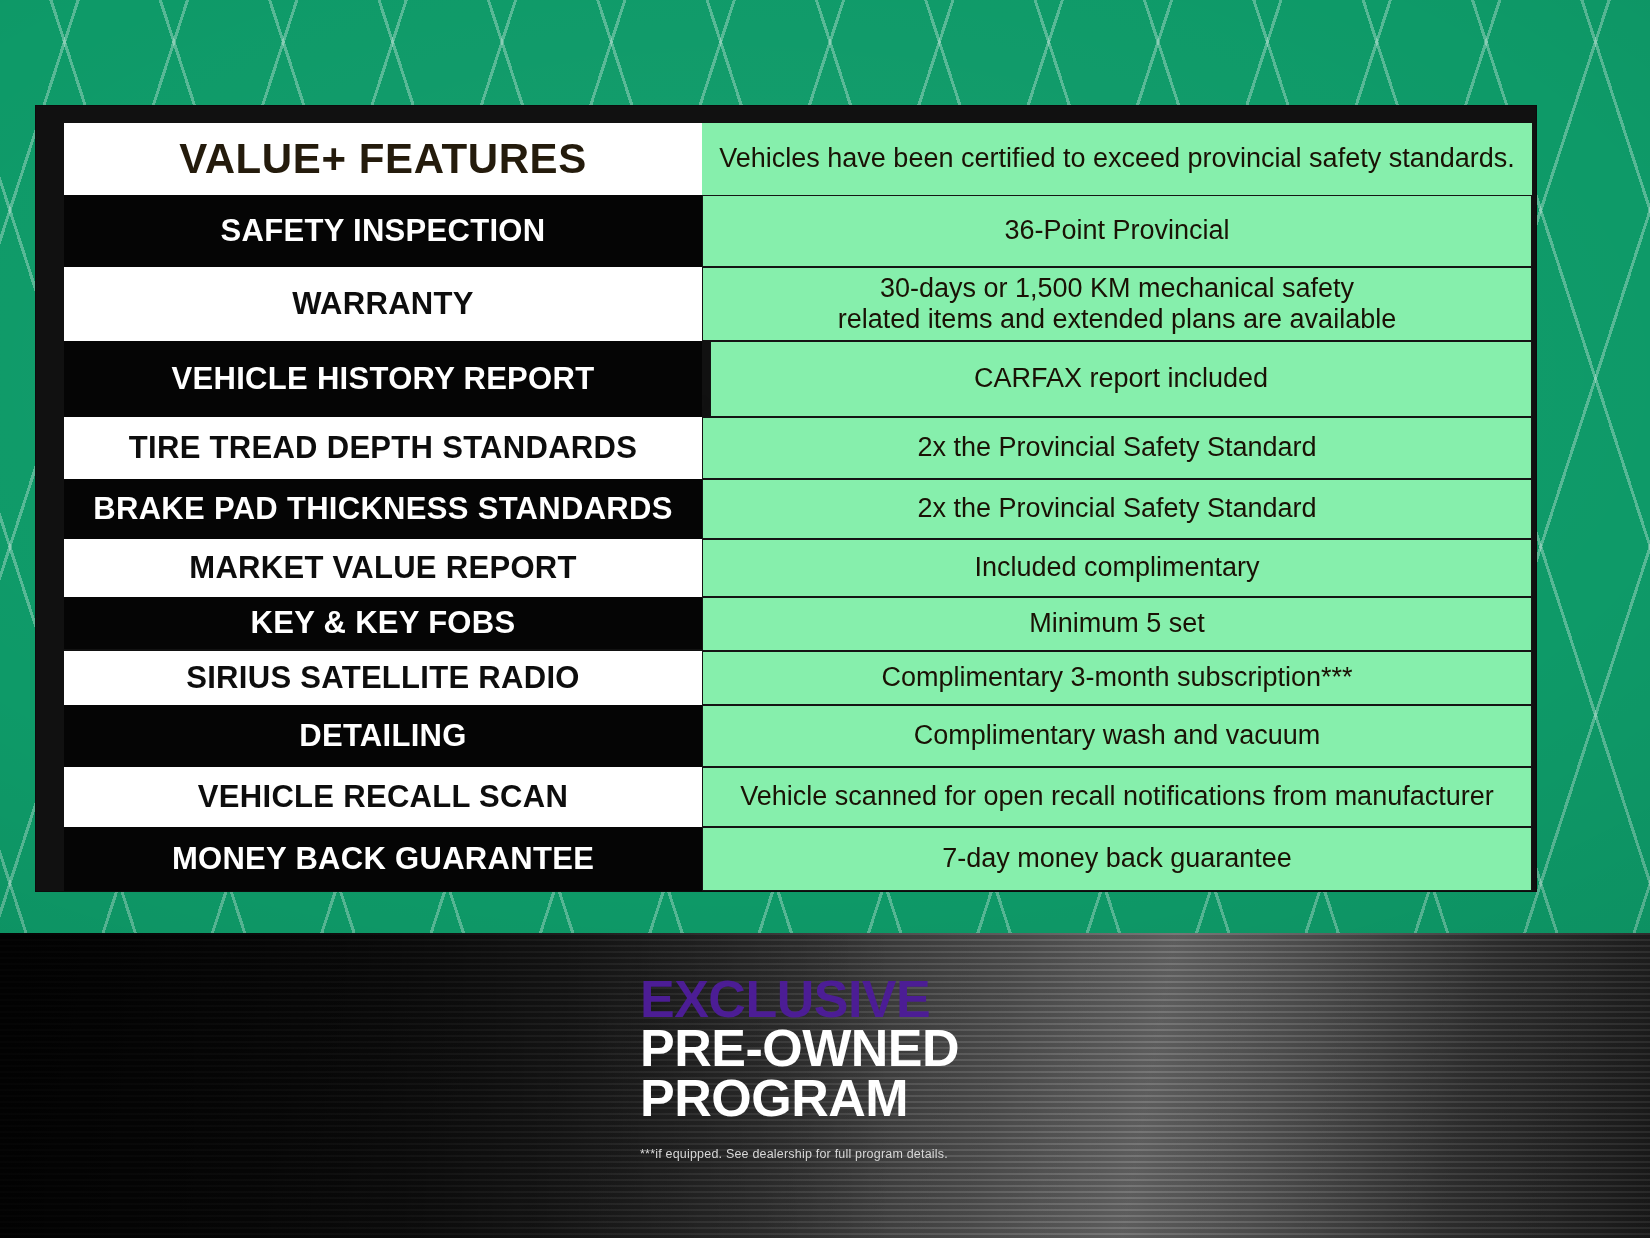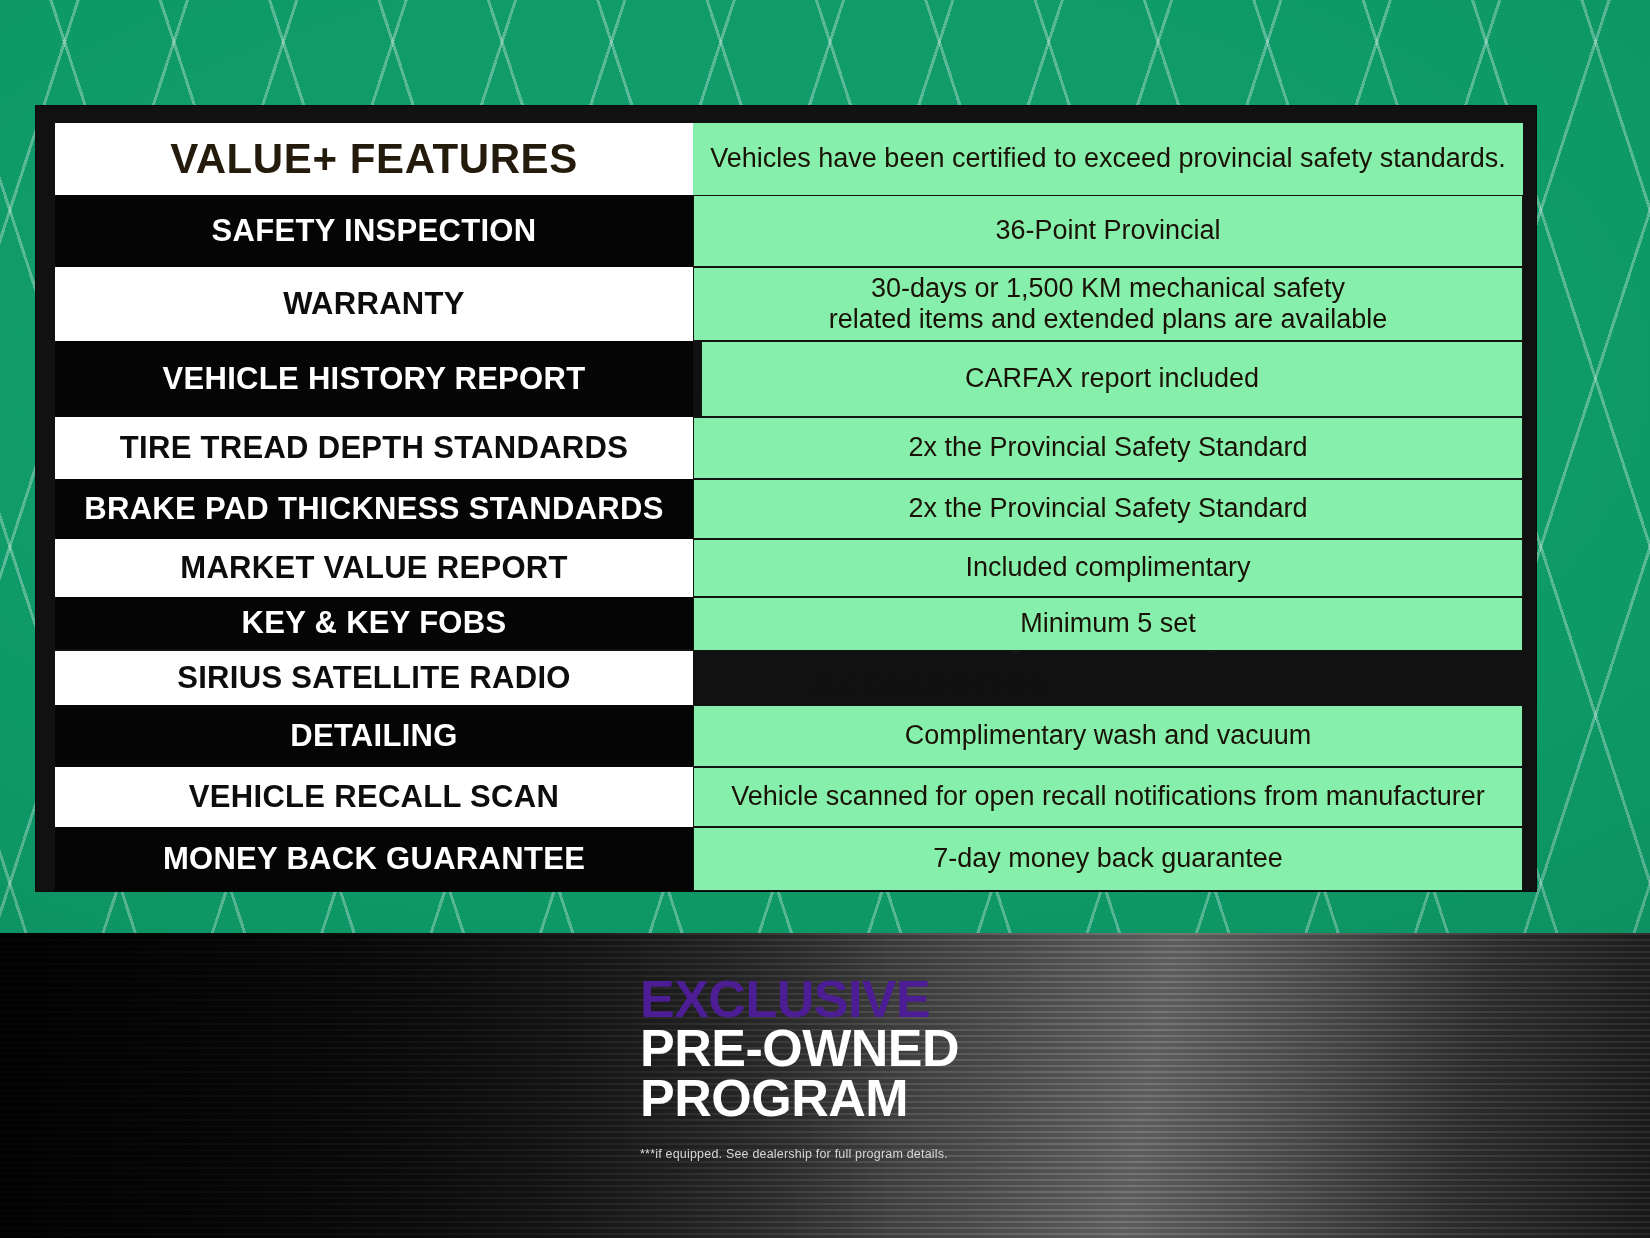--- a/index.html
+++ b/index.html
@@ -59,21 +59,21 @@
     font-family:"DejaVu Sans", sans-serif;
     color:rgba(0,0,0,0.055);
     white-space:nowrap;
     font-weight:700;
     letter-spacing:1px;
   }
   .ghost.light{color:rgba(255,255,255,0.075);}
 
   .grid{position:absolute;left:0;top:0;width:1468px;height:751px;z-index:3;}
 
-  .row{position:absolute;left:3px;width:1468px;display:flex;}
+  .row{position:absolute;left:12px;width:1468px;display:flex;}
 
   .cell-l{
     box-sizing:border-box;
     width:638px;
     display:flex;align-items:center;justify-content:center;
     text-align:center;
     font-family:"Liberation Sans", sans-serif;
     font-weight:700;
     font-size:31px;
     letter-spacing:0.3px;
@@ -234,20 +234,21 @@
           <div class="row" style="top: 416px; height: 58px;">
             <div class="cell-l light" style="height: 58px;">MARKET VALUE REPORT</div>
             <div class="cell-r" style="height: 58px;">Included complimentary</div>
           </div>
           <div class="row" style="top: 474px; height: 54px;">
             <div class="cell-l dark" style="height: 52px;">KEY &amp; KEY FOBS</div>
             <div class="cell-r" style="height: 54px;">Minimum 5 set</div>
           </div>
           <div class="row" style="top: 528px; height: 54px;">
             <div class="cell-l light" style="height: 54px;">SIRIUS SATELLITE RADIO</div>
+            <div class="cell-r" style="height: 54px;">Complimentary 3-month subscription***</div>
           </div>
           <div class="row" style="top: 582px; height: 62px;">
             <div class="cell-l dark" style="height: 62px;">DETAILING</div>
             <div class="cell-r" style="height: 62px;">Complimentary wash and vacuum</div>
           </div>
           <div class="row" style="top: 644px; height: 60px;">
             <div class="cell-l light" style="height: 60px;">VEHICLE RECALL SCAN</div>
             <div class="cell-r" style="height: 60px;">Vehicle scanned for open recall notifications from manufacturer</div>
           </div>
           <div class="row" style="top: 704px; height: 64px;">

